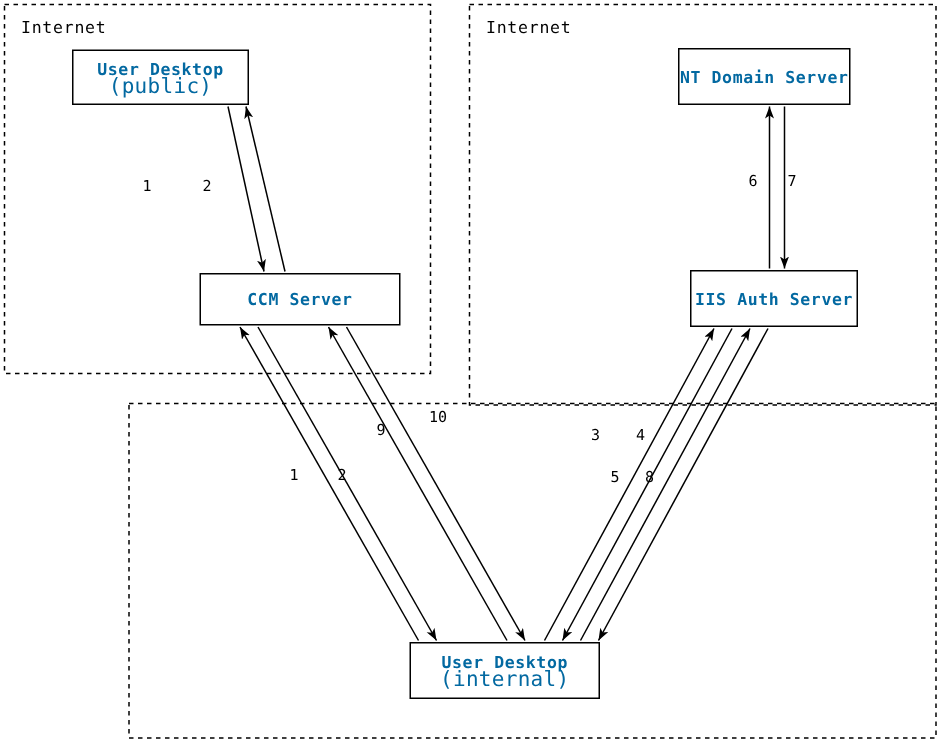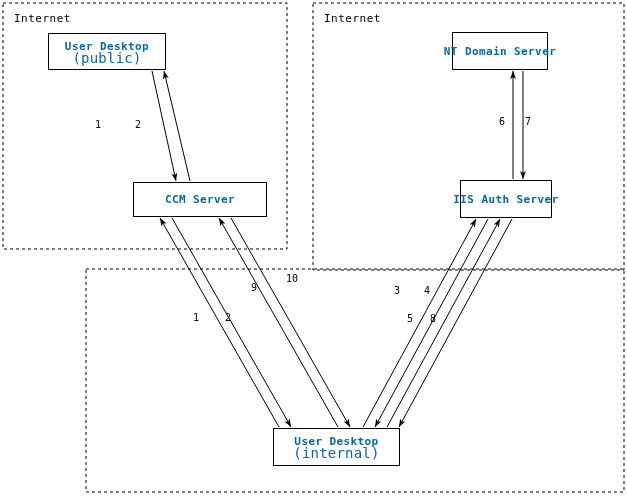--- a/index.html
+++ b/index.html
@@ -104,24 +104,24 @@
       <div class="zone-label" style="left: 324px; top: 12px;">Internet</div>
     </div>
   <div id="node-layer">
       <div class="node-box" style="left: 48px; top: 33px; width: 118px; height: 37px;">
         <div class="node-title">User Desktop</div>
         <div class="node-sub">(public)</div>
       </div>
       <div class="node-box" style="left: 133px; top: 182px; width: 134px; height: 35px;">
         <div class="node-title">CCM Server</div>
       </div>
-      <div class="node-box" style="left: 452px; top: 32px; width: 96px; height: 38px;">
+      <div class="node-box" style="left: 452px; top: 32px; width: 115px; height: 38px;">
         <div class="node-title">NT Domain Server</div>
       </div>
-      <div class="node-box" style="left: 460px; top: 180px; width: 92px; height: 38px;">
+      <div class="node-box" style="left: 460px; top: 180px; width: 112px; height: 38px;">
         <div class="node-title">IIS Auth Server</div>
       </div>
       <div class="node-box" style="left: 273px; top: 428px; width: 127px; height: 38px;">
         <div class="node-title">User Desktop</div>
         <div class="node-sub">(internal)</div>
       </div>
     </div>
   <div id="edge-label-layer">
       <div class="edge-label" style="left: 95px; top: 120px;">1</div>
       <div class="edge-label" style="left: 135px; top: 120px;">2</div>

